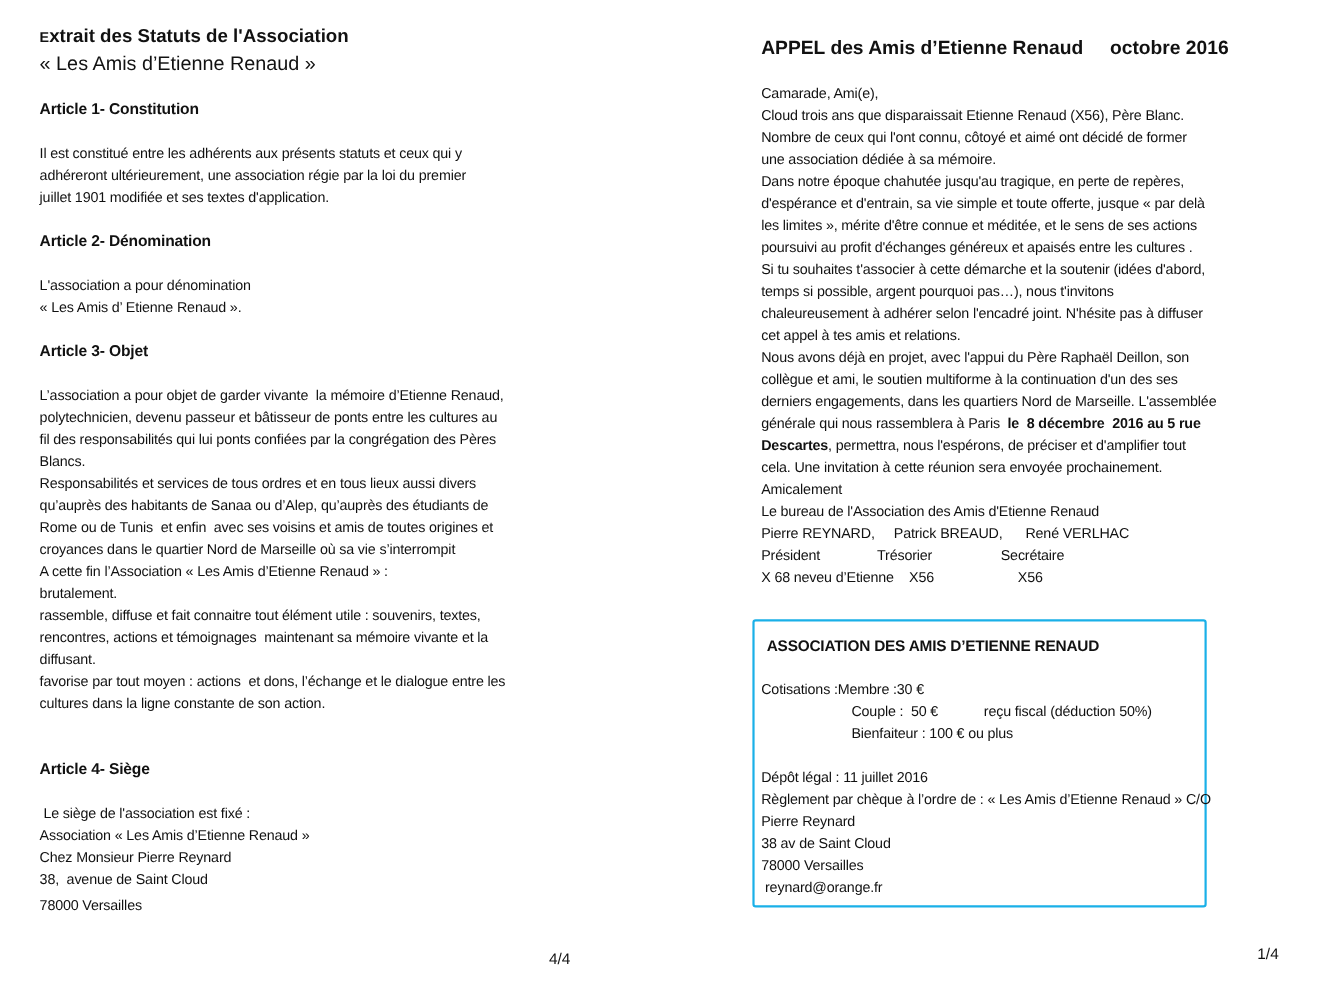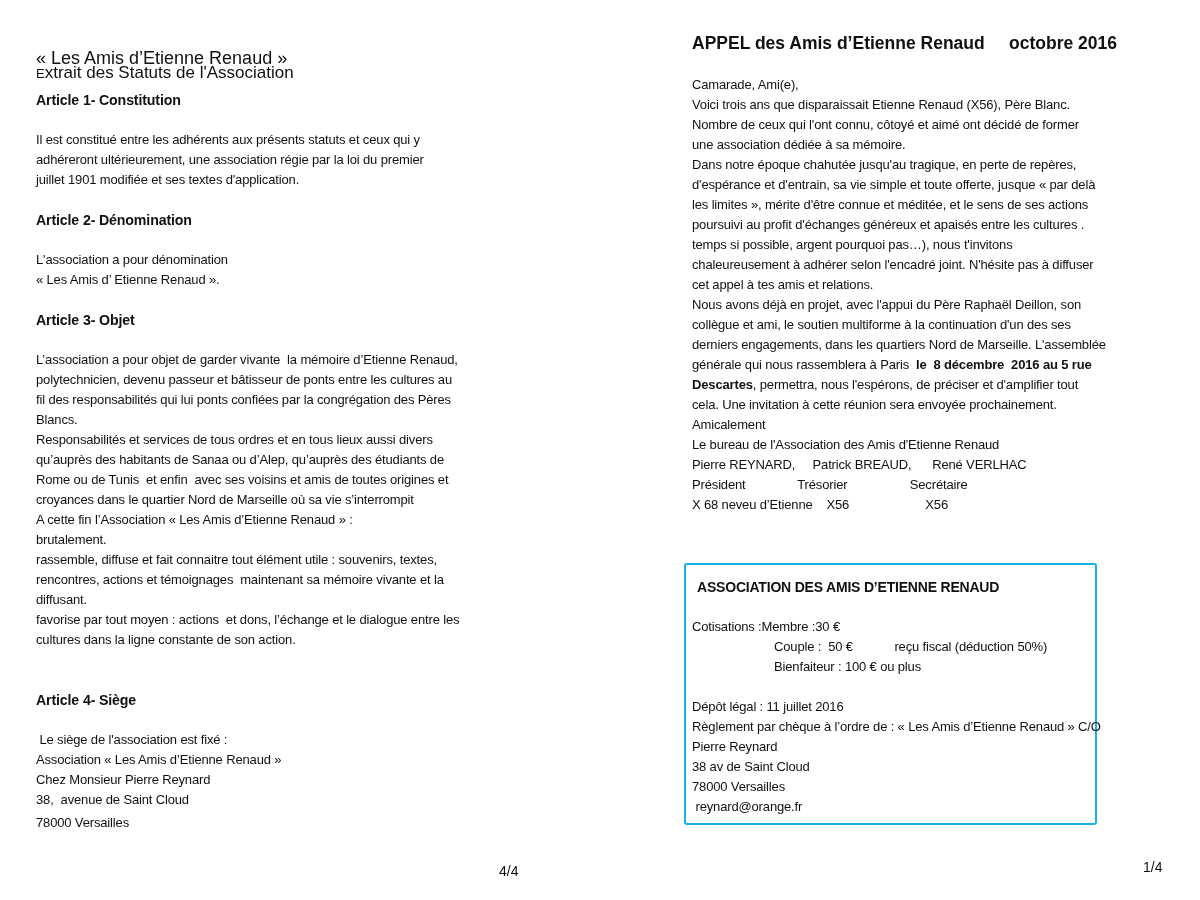--- a/index.html
+++ b/index.html
@@ -30,24 +30,23 @@
       white-space: pre;
       letter-spacing: -0.15px;
     }
     .bold { font-weight: bold; }
 
     .doc-title {
       position: absolute;
       left: 36px;
       top: 22px;
       font-size: 17px;
-      font-weight: normal;
+      font-weight: bold;
       line-height: 22px;
       white-space: pre;
-      margin-top: 40px;
     }
     .doc-title .small-cap { font-size: 13px; }
     .doc-subtitle {
       position: absolute;
       left: 36px;
       top: 46px;
       font-size: 18px;
       line-height: 24px;
       white-space: pre;
     }
@@ -146,27 +145,28 @@
   </div>
 
   <div class="page-number" style="left:499px; top:862px;">4/4</div>
 </div>
 
 <div class="page page-right">
   <div class="appel-title">APPEL des Amis d’Etienne Renaud     octobre 2016</div>
 
   <div class="block" style="left:92px; top:75px;">
     <span class="line">Camarade, Ami(e),</span>
-    <span class="line">Voici trois ans que disparaissait Etienne Renaud (X56), Père Blanc.</span>
+    <span class="line">Cloud trois ans que disparaissait Etienne Renaud (X56), Père Blanc.</span>
     <span class="line">Nombre de ceux qui l'ont connu, côtoyé et aimé ont décidé de former</span>
     <span class="line">une association dédiée à sa mémoire.</span>
     <span class="line">Dans notre époque chahutée jusqu'au tragique, en perte de repères,</span>
     <span class="line">d'espérance et d'entrain, sa vie simple et toute offerte, jusque « par delà</span>
     <span class="line">les limites », mérite d'être connue et méditée, et le sens de ses actions</span>
     <span class="line">poursuivi au profit d'échanges généreux et apaisés entre les cultures .</span>
+    <span class="line">Si tu souhaites t'associer à cette démarche et la soutenir (idées d'abord,</span>
     <span class="line">temps si possible, argent pourquoi pas…), nous t'invitons</span>
     <span class="line">chaleureusement à adhérer selon l'encadré joint. N'hésite pas à diffuser</span>
     <span class="line">cet appel à tes amis et relations.</span>
     <span class="line">Nous avons déjà en projet, avec l'appui du Père Raphaël Deillon, son</span>
     <span class="line">collègue et ami, le soutien multiforme à la continuation d'un des ses</span>
     <span class="line">derniers engagements, dans les quartiers Nord de Marseille. L'assemblée</span>
     <span class="line"><span>générale qui nous rassemblera à Paris  </span><span class="bold">le  8 décembre  2016 au 5 rue</span></span>
     <span class="line"><span class="bold">Descartes</span><span>, permettra, nous l'espérons, de préciser et d'amplifier tout</span></span>
     <span class="line">cela. Une invitation à cette réunion sera envoyée prochainement.</span>
     <span class="line">Amicalement</span>

